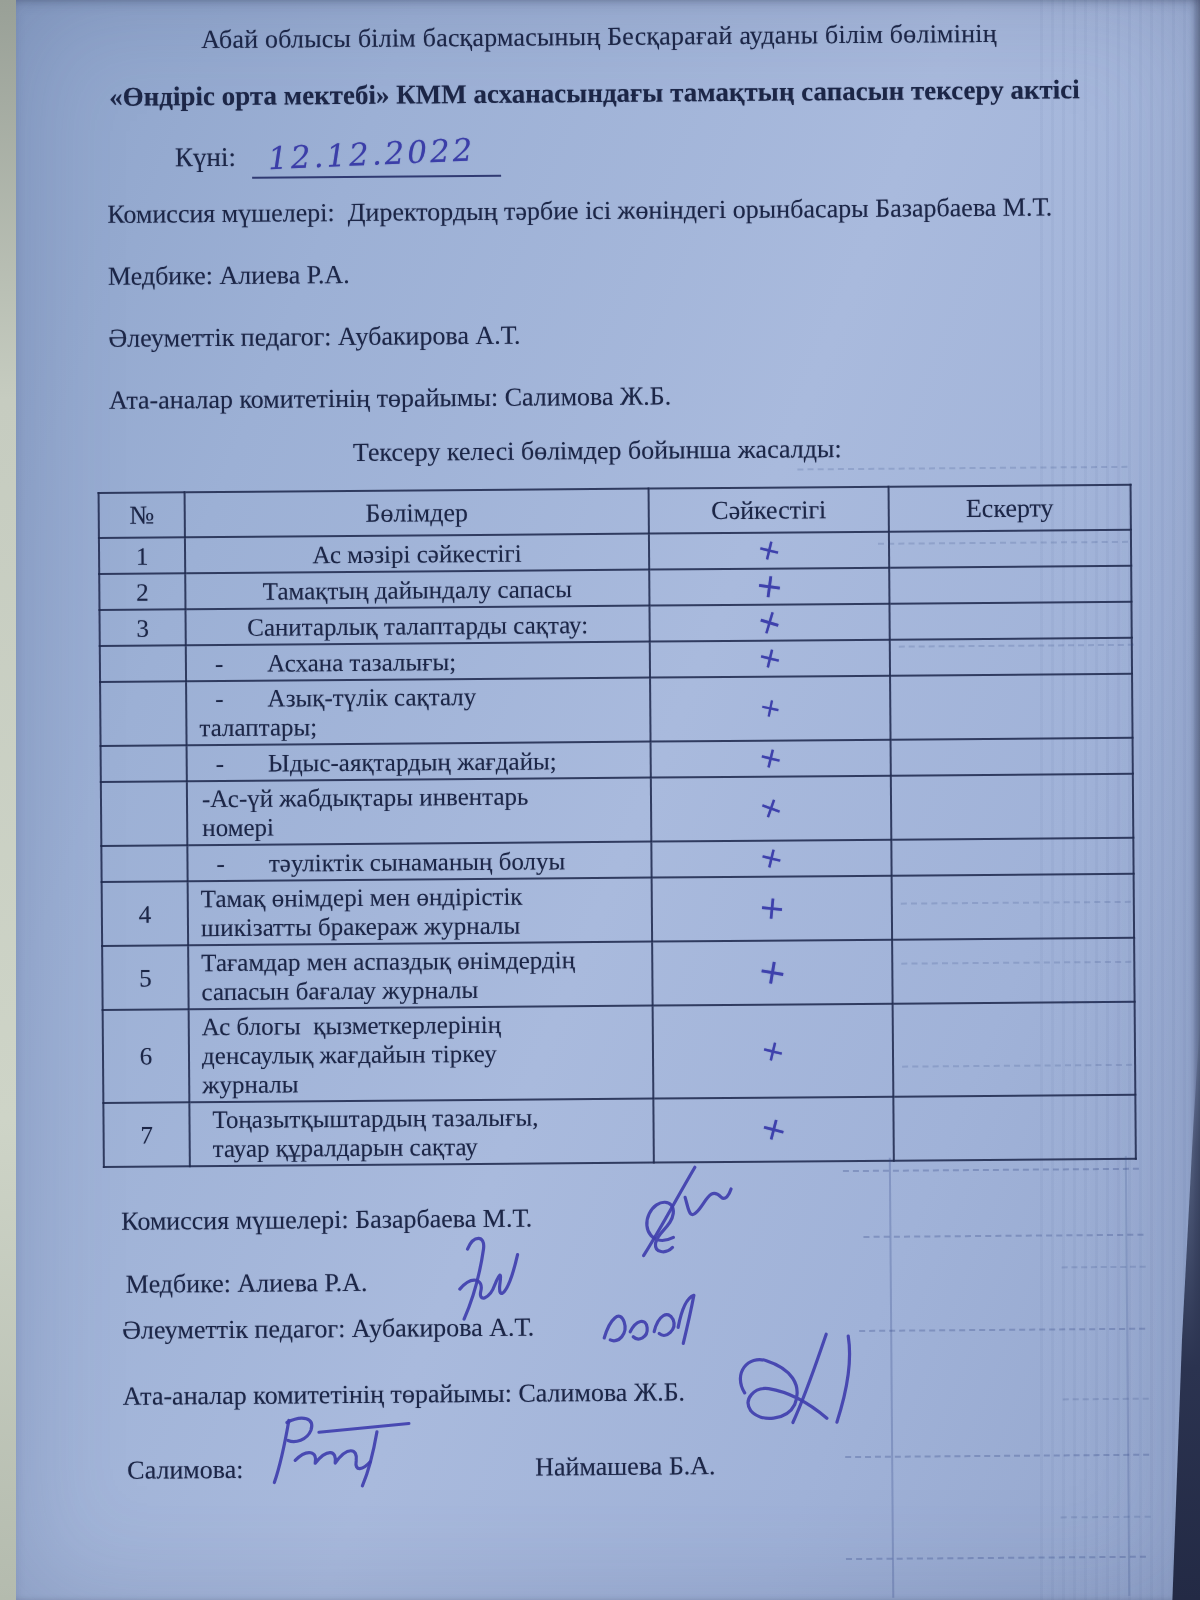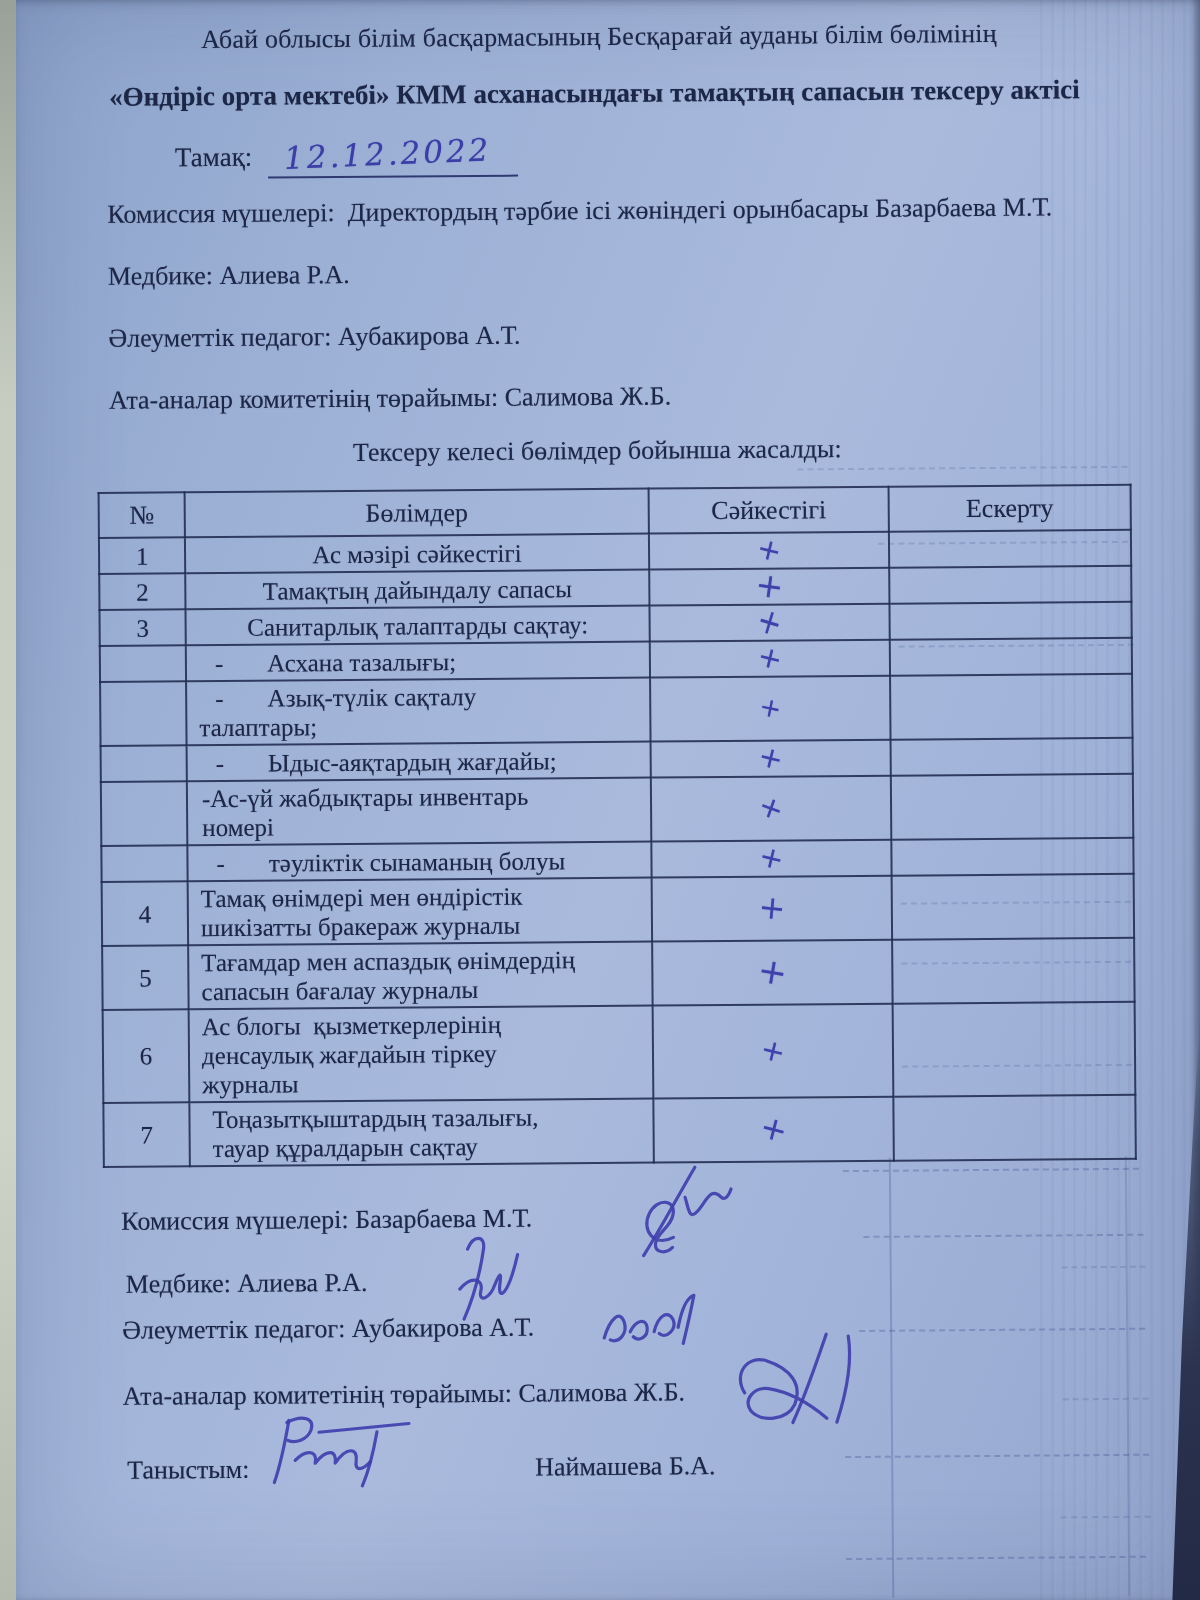--- a/index.html
+++ b/index.html
@@ -99,21 +99,21 @@
 <div class="stage">
   <div class="paper"></div>
   <div class="streaks"></div>
 
   <div class="content">
 
     <div class="h1 soft">Абай облысы білім басқармасының Бесқарағай ауданы білім бөлімінің</div>
     <div class="h2 soft">«Өндіріс орта мектебі» КММ асханасындағы тамақтың сапасын тексеру актісі</div>
 
     <div class="date-row">
-      <span class="soft">Тамақ:</span><span class="date-line"><span class="hand">12.12.2022</span></span>
+      <span class="soft">Күні:</span><span class="date-line"><span class="hand">12.12.2022</span></span>
     </div>
 
     <div class="pline soft" style="top:196px;">Комиссия мүшелері:  Директордың тәрбие ісі жөніндегі орынбасары Базарбаева М.Т.</div>
     <div class="pline soft" style="top:258px;">Медбике: Алиева Р.А.</div>
     <div class="pline soft" style="top:320px;">Әлеуметтік педагог: Аубакирова А.Т.</div>
     <div class="pline soft" style="top:382px;">Ата-аналар комитетінің төрайымы: Салимова Ж.Б.</div>
 
     <div class="intro soft">Тексеру келесі бөлімдер бойынша жасалды:</div>
 
     <table class="insp">
@@ -222,21 +222,21 @@
         <td class="c-mark"><span class="mark">+</span></td>
         <td class="c-note"></td>
       </tr>
     </tbody>
     </table>
 
     <div class="sig-text" style="top:1203px;left:118px;">Комиссия мүшелері:  Базарбаева М.Т.</div>
     <div class="sig-text" style="top:1266px;left:122px;">Медбике: Алиева Р.А.</div>
     <div class="sig-text" style="top:1312px;left:118px;">Әлеуметтік  педагог: Аубакирова А.Т.</div>
     <div class="sig-text" style="top:1378px;left:118px;">Ата-аналар комитетінің төрайымы: Салимова Ж.Б.</div>
-    <div class="sig-text" style="top:1452px;left:122px;">Таныстым:</div>
+    <div class="sig-text" style="top:1452px;left:122px;">Салимова:</div>
     <div class="sig-text" style="top:1452px;left:530px;">Наймашева Б.А.</div>
 
     <svg class="sig-svg" style="left:612px;top:1156px;" width="130" height="112" viewBox="0 0 130 112">
       <path d="M58,82 C38,92 26,74 34,58 C42,42 60,44 58,58 C56,72 42,76 40,88 C39,97 50,99 57,92"></path>
       <path d="M28,100 C46,72 62,42 80,12"></path>
       <path d="M70,42 C74,56 74,66 84,54 C92,44 96,32 106,42 C110,46 114,40 116,34"></path>
     </svg>
     <svg class="sig-svg" style="left:430px;top:1226px;" width="110" height="96" viewBox="0 0 110 96">
       <path d="M34,22 C40,8 52,8 50,22 C46,48 40,70 30,92"></path>
       <path d="M26,62 C38,48 50,52 47,64 C44,76 56,72 61,58 C66,46 68,44 66,58 C64,74 74,70 84,28"></path>

